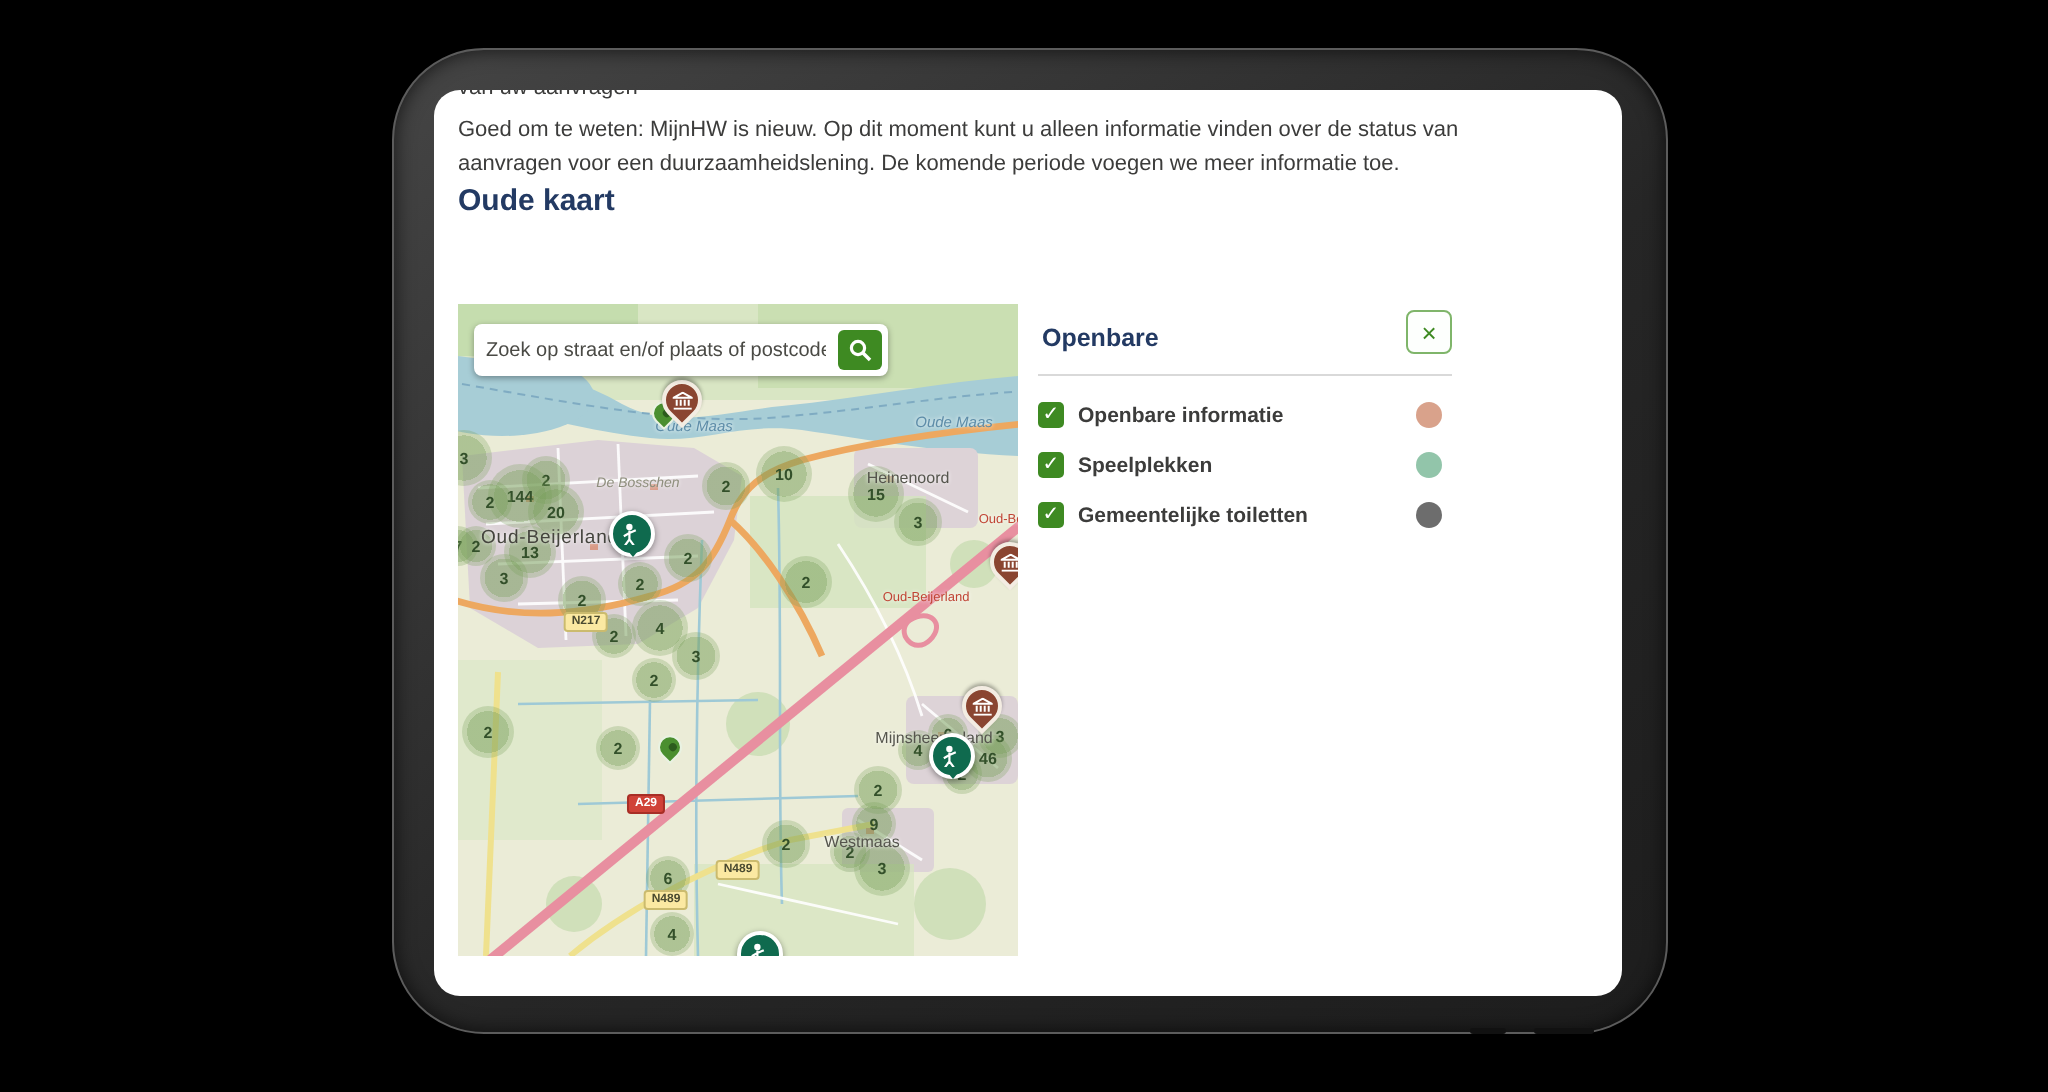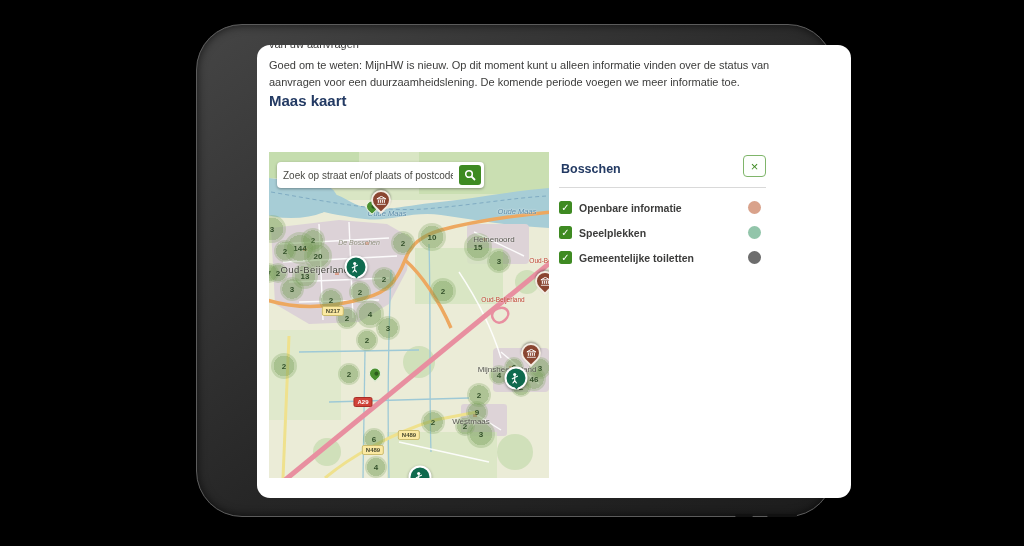--- a/index.html
+++ b/index.html
@@ -6,21 +6,21 @@
   html,body { width:1024px; height:546px; background:#000; overflow:hidden;
               font-family:"Liberation Sans", sans-serif; }
 
   
   .tablet { position:absolute; left:196px; top:24px; width:638px; height:493px;
             background:linear-gradient(145deg,#454545,#262626 55%,#1d1d1d);
             border:1px solid #5c5c5c; border-radius:46px;
             box-shadow:0 0 18px rgba(0,0,0,.9), inset 0 0 10px rgba(0,0,0,.7); }
   .port { position:absolute; bottom:-1px; height:3px; background:#111; border-radius:2px; }
   .screen { position:absolute; left:217px; top:45px; width:594px; height:453px;
-            background:#fff; border-radius:13px; overflow:hidden;margin-left:40px; }
+            background:#fff; border-radius:13px; overflow:hidden; }
 
   
   .clipped-line { position:absolute; left:12px; top:0; width:505px; height:6px;
                   overflow:hidden; color:#3c3c3b; font-size:11px; line-height:14px; }
   .clipped-line span { display:block; margin-top:-8px; }
   .intro { position:absolute; left:12px; top:12px; width:507px; font-size:11px;
            line-height:17px; color:#3c3c3b; }
   .section-title { position:absolute; left:12px; top:47px; font-size:15px;
                    font-weight:bold; color:#233a63; }
   .section-desc { position:absolute; left:12px; top:70px; width:507px; font-size:11px;
@@ -114,21 +114,21 @@
   <div class="port" style="left:570px;width:30px;"></div>
 </div>
 
 <div class="screen">
 
   <div class="clipped-line">
     <span>van uw aanvragen</span>
   </div>
 
   <p class="intro">Goed om te weten: MijnHW is nieuw. Op dit moment kunt u alleen informatie vinden over de status van aanvragen voor een duurzaamheidslening. De komende periode voegen we meer informatie toe.</p>
-  <h1 class="section-title">Maas kaart</h1>
+  <h1 class="section-title">Oude kaart</h1>
 
   <div class="map">
     <svg class="base" width="280" height="326" viewBox="0 0 280 326">
       <rect x="0" y="0" width="280" height="326" fill="#ebecd7"></rect>
       <rect x="0" y="0" width="280" height="48" fill="#d9e6c4"></rect>
       <rect x="150" y="0" width="130" height="42" fill="#cadfb2"></rect>
       <rect x="0" y="0" width="90" height="26" fill="#bcd8a5" opacity=".7"></rect>
 
       <path fill="#a7cdd6" d="M0,26 C30,30 58,36 82,50 C106,63 132,54 162,51 C202,47 242,39 280,36 L280,76 C240,74 206,68 172,63 C142,59 122,70 96,67 C60,63 24,52 0,48 Z"></path>
       <ellipse cx="22" cy="46" rx="46" ry="20" fill="#a7cdd6"></ellipse>
@@ -360,21 +360,21 @@
             <circle cx="5" cy="5" r="3.3" stroke="#fff" stroke-width="1.6" fill="none"></circle>
             <path d="M7.5 7.5L11 11" stroke="#fff" stroke-width="1.8"></path>
           </svg>
         </span>
       </button>
     </div>
   </div>
 
   <div class="filters">
     <div class="filters-header">
-      <span class="filters-title">Bosschen</span>
+      <span class="filters-title">Openbare</span>
       <button class="close-btn">
         <span>×</span>
       </button>
     </div>
     <hr class="divider">
     <div class="filter-list">
         <div class="filter-row">
           <span class="checkbox">✓</span>
           <span class="filter-label">Openbare informatie</span>
           <span class="dot" style="background: rgb(217, 162, 139);"></span>

